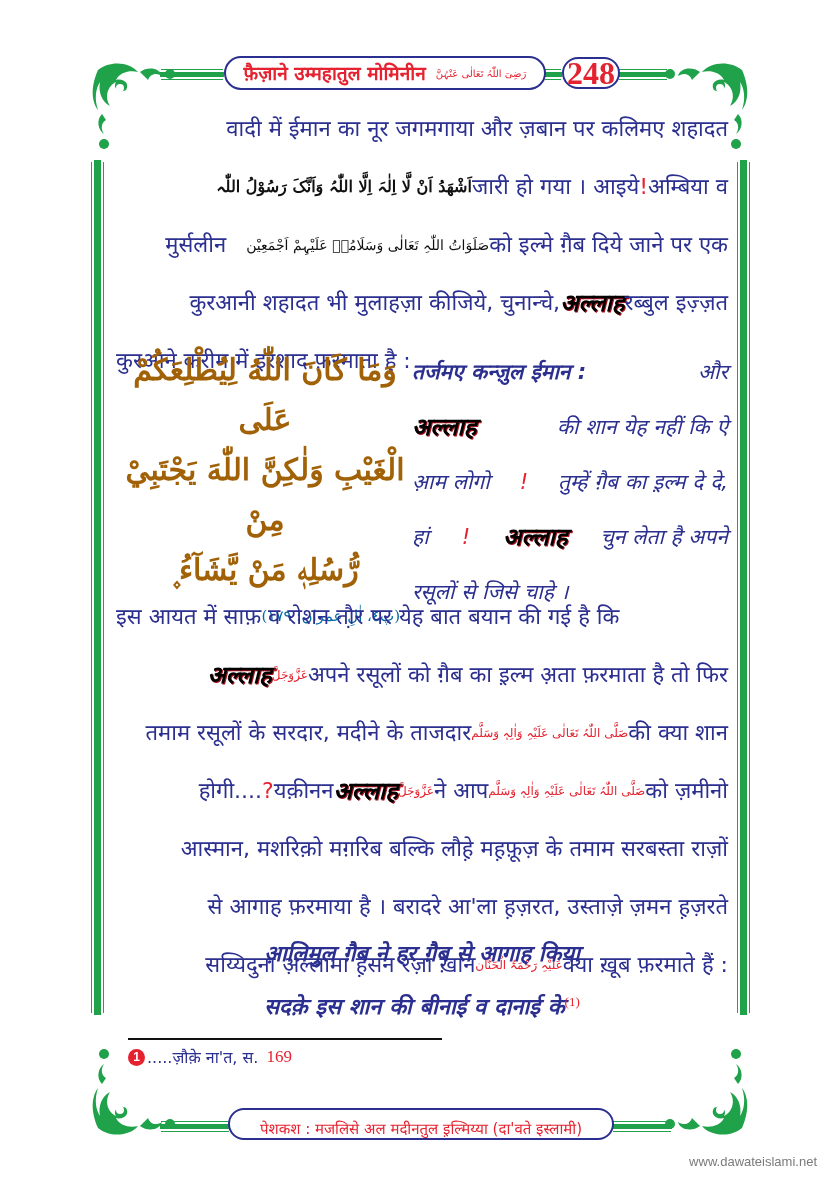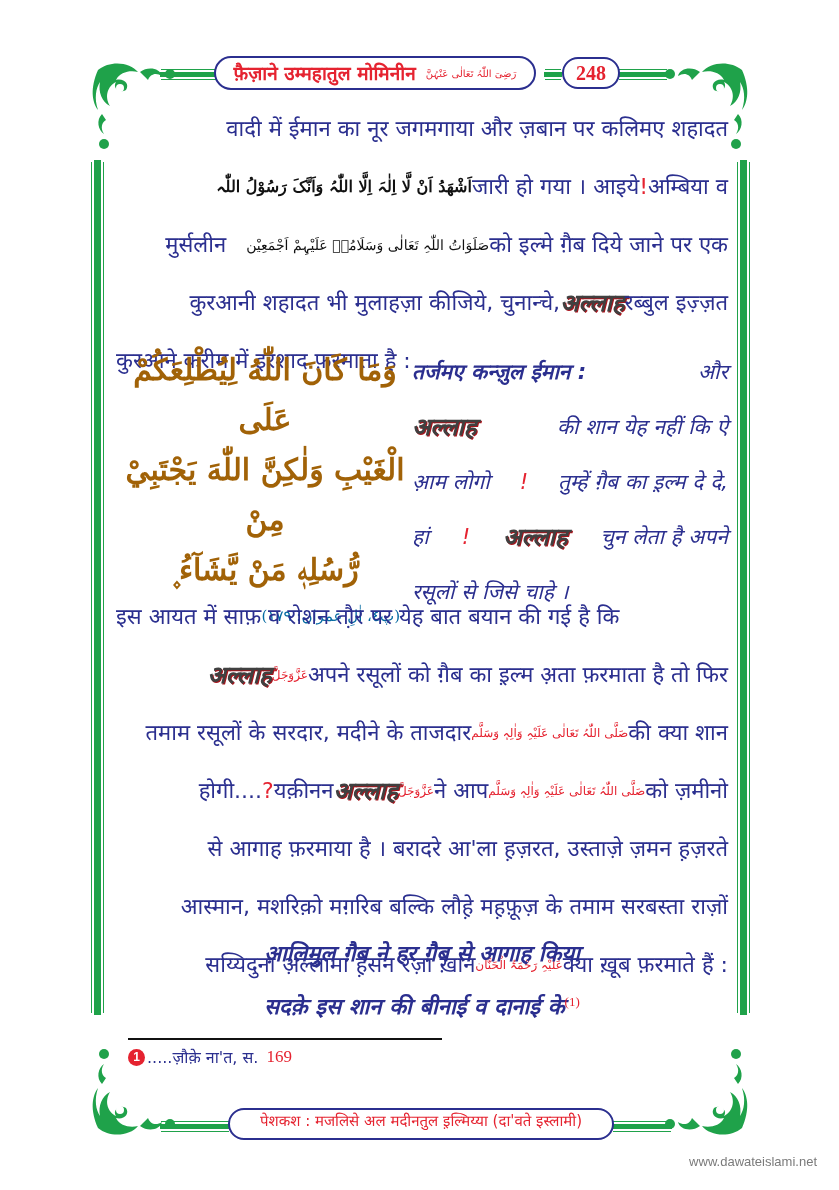--- a/index.html
+++ b/index.html
@@ -21,40 +21,40 @@
   .hline.bot-l  { left: 160px; width: 70px;  top: 1124px; }
   .hline.bot-r  { left: 612px; width: 60px;  top: 1124px; }
 
   .corner { position: absolute; width: 100px; height: 100px; }
   .corner.tl { left: 90px;  top: 58px; }
   .corner.tr { left: 650px; top: 58px; transform: scaleX(-1); }
   .corner.bl { left: 90px;  top: 1040px; transform: scaleY(-1); }
   .corner.br { left: 650px; top: 1040px; transform: scale(-1,-1); }
 
   
-  .title-pill { position: absolute; left: 214px; top: 56px; width: 322px; height: 34px;
+  .title-pill { position: absolute; left: 224px; top: 56px; width: 322px; height: 34px;
                 border: 2px solid #2b2f8f; border-radius: 18px; background: #ffffff;
                 display: flex; align-items: center; justify-content: center; gap: 10px;
                 box-sizing: border-box; }
   .title-text { color: #e52330; font-size: 19px; font-weight: bold; white-space: nowrap; }
   .title-honorific { color: #e52330; font-size: 10px; font-family: "DejaVu Serif", serif; direction: rtl; }
   .page-pill { position: absolute; left: 562px; top: 57px; width: 58px; height: 32px;
                border: 2px solid #2b2f8f; border-radius: 18px; background: #ffffff;
                display: flex; align-items: center; justify-content: center; box-sizing: border-box; }
-  .page-num { color: #e52330; font-size: 20px; font-weight: bold; font-family: "Liberation Serif", serif; }
+  .page-num { color: #e52330; font-size: 32px; font-weight: bold; font-family: "Liberation Serif", serif; }
 
   
   .content { position: absolute; left: 116px; top: 100px; width: 612px; }
   .line { font-size: 22px; line-height: 58px; height: 58px; white-space: nowrap;
           display: flex; justify-content: flex-end; align-items: center; }
   .line.left { justify-content: flex-start; gap: 10px; }
   .line.indent { justify-content: flex-start; }
   .ar { font-family: "DejaVu Serif", serif; direction: rtl; color: #111111; font-weight: bold; font-size: 16px; margin-left: 20px; }
   .ar-red { font-family: "DejaVu Serif", serif; direction: rtl; color: #e52330; font-size: 12px; }
-  .allah { color: #404040; font-weight: bold; font-style: italic; font-size: 24px;
+  .allah { color: #000000; font-weight: bold; font-style: italic; font-size: 24px;
            text-shadow: 1px 1px 0 #a8141c; }
   .red { color: #e52330; }
 
   
   .quran-block { position: absolute; left: 120px; top: 345px; width: 290px; }
   .quran-line { font-family: "DejaVu Serif", serif; direction: rtl; text-align: center;
                 font-size: 30px; font-weight: bold; color: #a16207; line-height: 50px; }
   .quran-ref { font-family: "DejaVu Serif", serif; direction: rtl; text-align: right;
                font-size: 15px; color: #0369a1; margin-top: 12px; padding-right: 10px; }
 
@@ -74,21 +74,21 @@
   .fn-rule { position: absolute; left: 128px; top: 1038px; width: 314px; height: 2px; background: #111111; }
   .footnote { position: absolute; left: 128px; top: 1046px; font-size: 16px; display: flex; align-items: center; gap: 2px; }
   .fn-badge { width: 17px; height: 17px; border-radius: 50%; background: #e52330; color: #ffffff;
               font-size: 12px; font-weight: bold; display: flex; align-items: center; justify-content: center;
               font-family: "Liberation Sans", sans-serif; }
   .fn-page { color: #e52330; font-family: "Liberation Serif", serif; font-size: 17px; margin-left: 6px; }
 
   
   .footer-pill { position: absolute; left: 228px; top: 1108px; width: 386px; height: 32px;
                  border: 2px solid #2b2f8f; border-radius: 18px; background: #ffffff;
-                 display: flex; align-items: flex-start; justify-content: center; box-sizing: border-box; }
+                 display: flex; align-items: flex-end; justify-content: center; box-sizing: border-box; }
   .footer-text { color: #e52330; font-size: 15px; white-space: nowrap; }
   .website { position: absolute; right: 22px; top: 1154px; color: #7a7a7a; font-size: 13px;
              font-family: "Liberation Sans", sans-serif; }
 </style>
 </head>
 <body>
 
 <div class="frame-line vline left"></div>
 <div class="frame-line vline right"></div>
 <div class="frame-line hline top-l"></div>
@@ -221,24 +221,24 @@
     <span>होगी....</span>
     <span class="red">?</span>
     <span>यक़ीनन</span>
     <span class="allah">अल्लाह</span>
     <span class="ar-red">عَزَّوَجَلَّ</span>
     <span>ने आप</span>
     <span class="ar-red">صَلَّی اللّٰہُ تَعَالٰی عَلَیْہِ وَاٰلِہٖ وَسَلَّم</span>
     <span>को ज़मीनो</span>
   </div>
   <div class="line">
+    <span>आस्मान, मशरिक़ो मग़रिब बल्कि लौह़े मह़फ़ूज़ के तमाम सरबस्ता राज़ों</span>
+  </div>
+  <div class="line">
     <span>से आगाह फ़रमाया है । बरादरे आ'ला ह़ज़रत, उस्ताज़े ज़मन ह़ज़रते</span>
-  </div>
-  <div class="line">
-    <span>आस्मान, मशरिक़ो मग़रिब बल्कि लौह़े मह़फ़ूज़ के तमाम सरबस्ता राज़ों</span>
   </div>
   <div class="line">
     <span>सय्यिदुना अ़ल्लामा ह़सन रज़ा ख़ान</span>
     <span class="ar-red">عَلَیْہِ رَحْمَۃُ الْحَنَّان</span>
     <span>क्या ख़ूब फ़रमाते हैं :</span>
   </div>
 </div>
 
 <div class="poem">
   <div class="poem-line">आ़लिमुल ग़ैब ने हर ग़ैब से आगाह किया</div>

